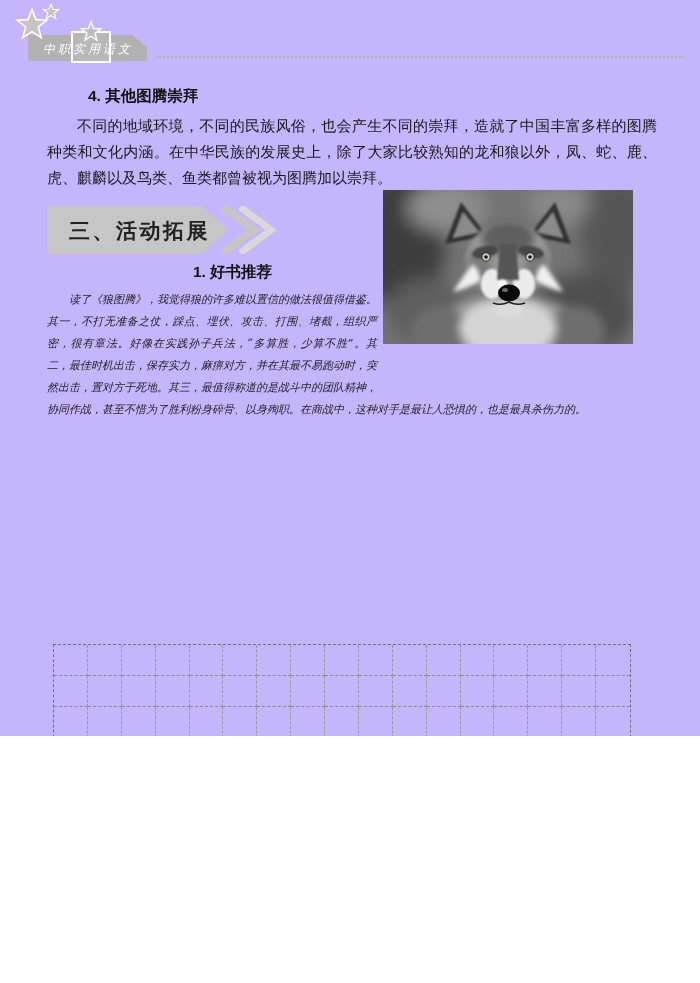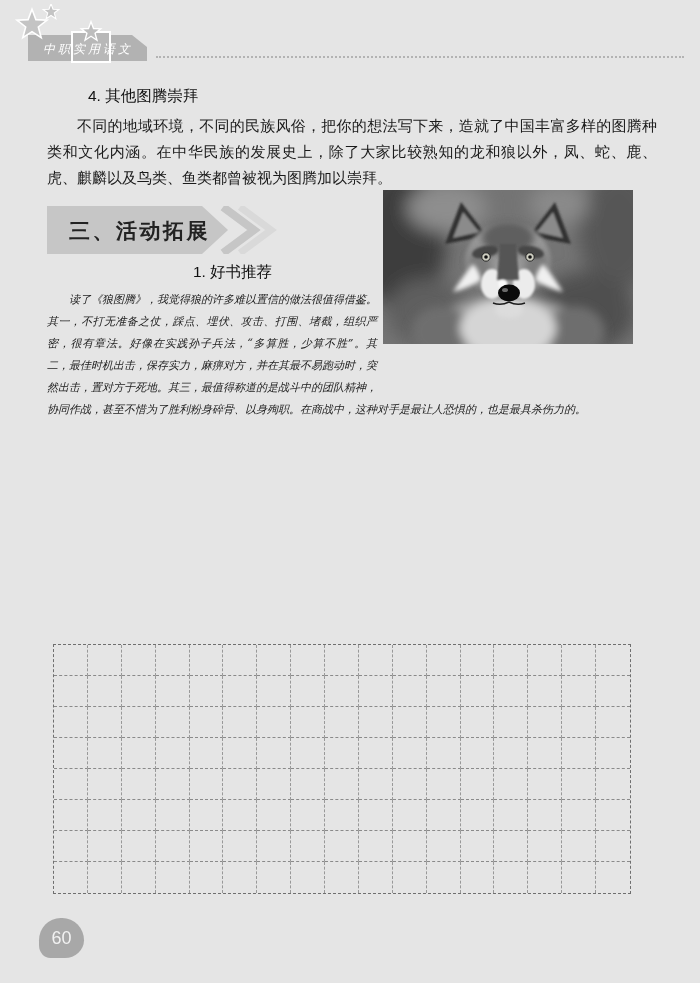--- a/index.html
+++ b/index.html
@@ -1,28 +1,28 @@
 <!DOCTYPE html>
 <html><head>
 <meta charset="utf-8">
 <style>
   html,body{margin:0;padding:0;background:#fff;}
   .page{
-    position:relative;width:700px;height:983px;background:#e5e5e5;overflow:hidden;
+    position:relative;width:700px;height:736px;background:#c4b5fd;overflow:hidden;
     font-family:"Liberation Serif","DejaVu Serif",serif;color:#1a1a1a;
   }
   
   .logo-svg{position:absolute;left:14px;top:4px;width:205px;height:78px;}
   .dotted-rule{position:absolute;left:156px;top:56px;width:528px;height:0;
     border-bottom:2px dotted #b3b3b3;}
   
   .intro{position:absolute;left:47px;top:86px;width:610px;}
   .sub-heading{
     font-family:"Liberation Sans","DejaVu Sans",sans-serif;
-    font-weight:normal;font-size:15.5px;line-height:20px;margin:0 0 7px 41px;color:#111;
+    font-weight:bold;font-size:15.5px;line-height:20px;margin:0 0 7px 41px;color:#111;
   }
   .body-para{font-size:15px;line-height:26px;text-align:justify;margin:0;}
   .indent{text-indent:2em;}
   
   .main-a{position:absolute;left:47px;top:206px;width:610px;}
   .main-a .body-para{line-height:24px;}
   .float-spacer{float:right;width:280px;height:172px;}
   .banner-svg{display:block;width:250px;height:48px;margin:0 0 8px 0;}
   .main-a .sub-heading{margin-top:8px;text-align:center;}
   .quote-para{
@@ -63,21 +63,21 @@
     <rect x="58" y="28" width="38" height="30" fill="#b8b8b8" stroke="#ffffff" stroke-width="2"></rect>
     <use href="#star" transform="translate(18,21) scale(1.05)" fill="#c4c4c4" stroke="#ffffff" stroke-width="1.5"></use>
     <use href="#star" transform="translate(37,8) scale(0.55)" fill="#c4c4c4" stroke="#ffffff" stroke-width="2"></use>
     <use href="#star" transform="translate(77,28) scale(0.68)" fill="#bdbdbd" stroke="#ffffff" stroke-width="2"></use>
     <text x="74" y="49" text-anchor="middle" fill="#ffffff" font-style="italic" font-family="Liberation Serif, DejaVu Serif, serif" font-size="12" letter-spacing="3">中职实用语文</text>
   </svg>
   <div class="dotted-rule"></div>
 
   <div class="intro">
     <h2 class="sub-heading">4. 其他图腾崇拜</h2>
-    <p class="body-para indent">不同的地域环境，不同的民族风俗，把你的想法写下来，造就了中国丰富多样的图腾种类和文化内涵。在中华民族的发展史上，除了大家比较熟知的龙和狼以外，凤、蛇、鹿、虎、麒麟以及鸟类、鱼类都曾被视为图腾加以崇拜。</p>
+    <p class="body-para indent">不同的地域环境，不同的民族风俗，也会产生不同的崇拜，造就了中国丰富多样的图腾种类和文化内涵。在中华民族的发展史上，除了大家比较熟知的龙和狼以外，凤、蛇、鹿、虎、麒麟以及鸟类、鱼类都曾被视为图腾加以崇拜。</p>
   </div>
 
   <div class="wolf-figure">
     <svg viewBox="0 0 250 154">
       <defs>
         <filter id="b1" x="-50%" y="-50%" width="200%" height="200%">
             <feGaussianBlur stdDeviation="1"></feGaussianBlur>
           </filter>
         <filter id="b2" x="-50%" y="-50%" width="200%" height="200%">
             <feGaussianBlur stdDeviation="2"></feGaussianBlur>

